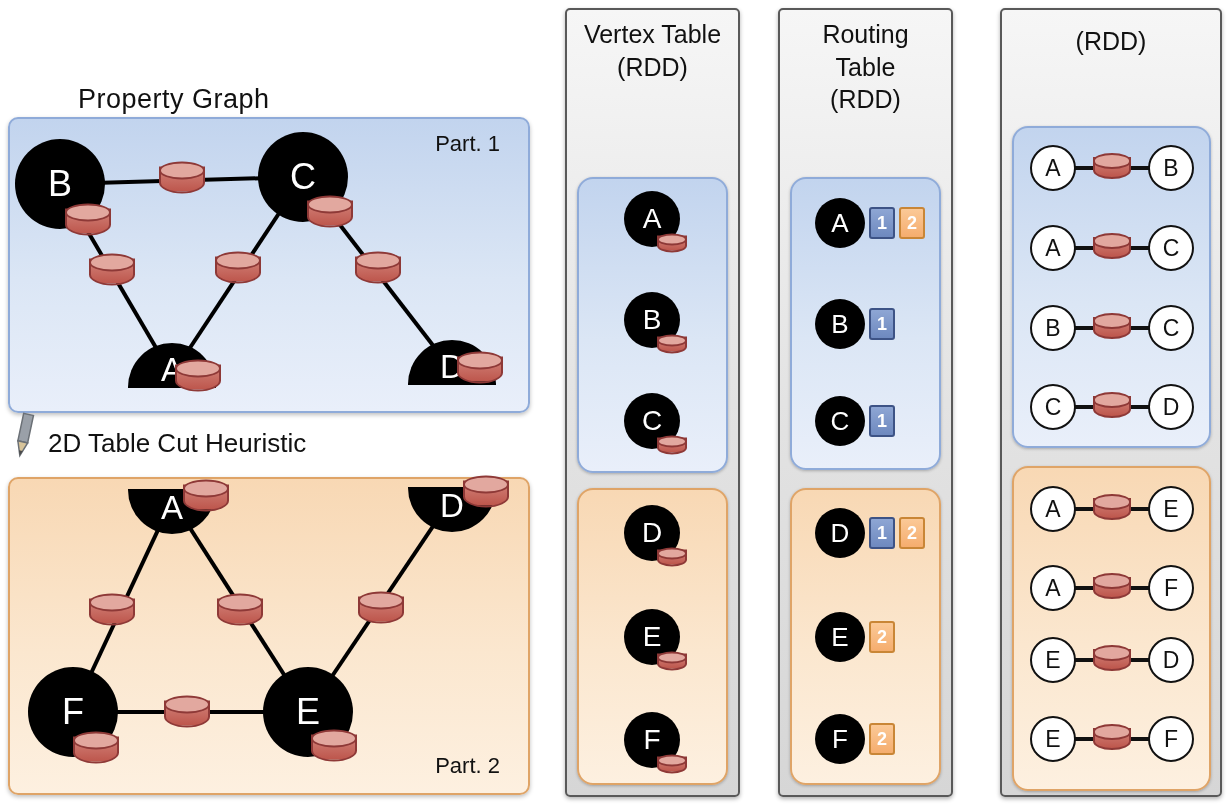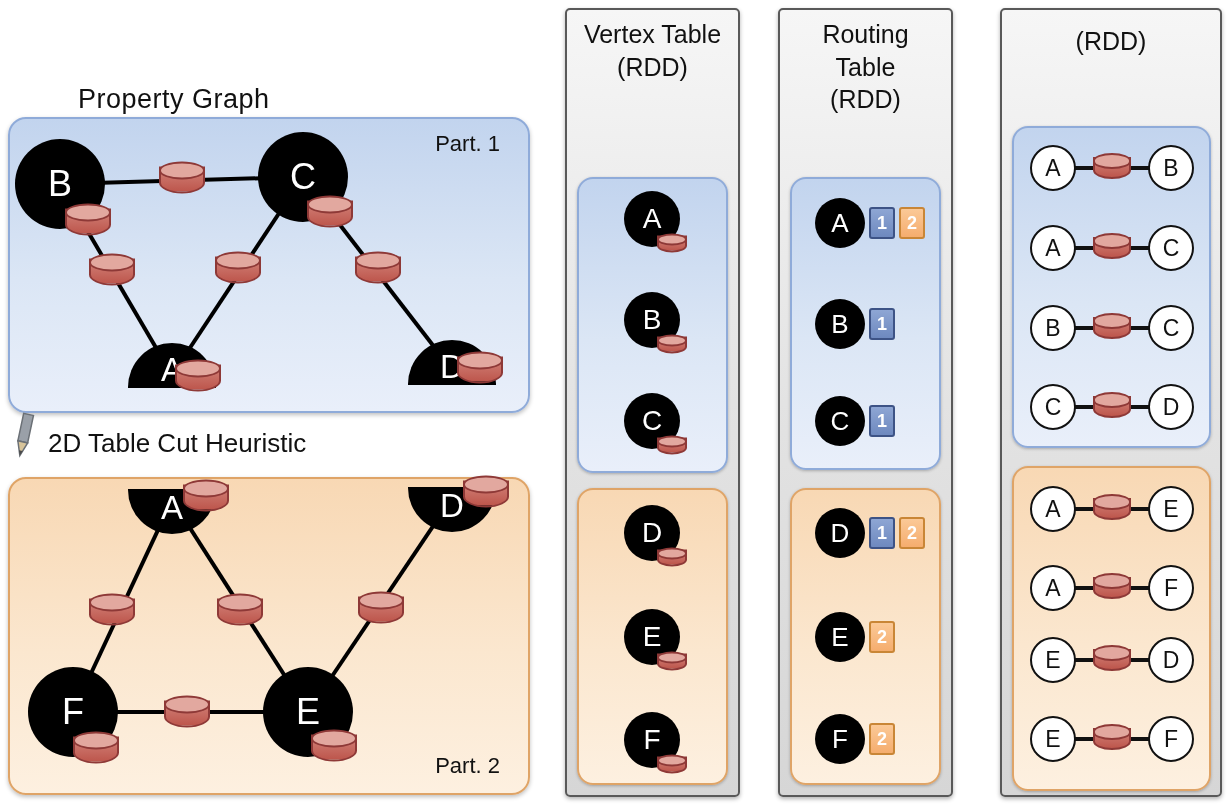--- a/index.html
+++ b/index.html
@@ -1,21 +1,21 @@
 <!DOCTYPE html>
 <html><head>
 <meta charset="utf-8">
 <style>
   * { margin:0; padding:0; box-sizing:border-box; }
   body { font-family:"Liberation Sans", sans-serif; background:#ffffff; }
   .canvas { position:relative; width:1229px; height:807px; background:#fff; overflow:hidden; }
 
   .pg-title { position:absolute; left:78px; top:48px; font-size:27px; color:#111; letter-spacing:.5px;margin-top:36px; }
 
-  .panel { position:absolute; border-radius:18px; box-shadow:0 2px 4px rgba(0,0,0,.25);padding-left:16px; }
+  .panel { position:absolute; border-radius:10px; box-shadow:0 2px 4px rgba(0,0,0,.25);padding-left:16px; }
   .p1fill { background:linear-gradient(180deg,#c2d4ee 0%,#dbe6f5 55%,#e9effa 100%); border:2px solid #8fabd9; }
   .p2fill { background:linear-gradient(180deg,#f8d8b4 0%,#fbe7cf 55%,#fdf0e0 100%); border:2px solid #dfa467; }
   .part-label { position:absolute; font-size:22px; color:#111; }
 
   .graypanel { position:absolute; background:linear-gradient(180deg,#f6f6f6 0%,#e3e3e3 50%,#d6d6d6 100%);
                border:2px solid #595959; border-radius:5px; box-shadow:0 2px 4px rgba(0,0,0,.3); }
   .coltitle { position:absolute; text-align:center; font-size:25px; color:#111; line-height:1.3; }
 
   .inner { position:absolute; border-radius:16px; box-shadow:0 1px 3px rgba(0,0,0,.25); }
 

